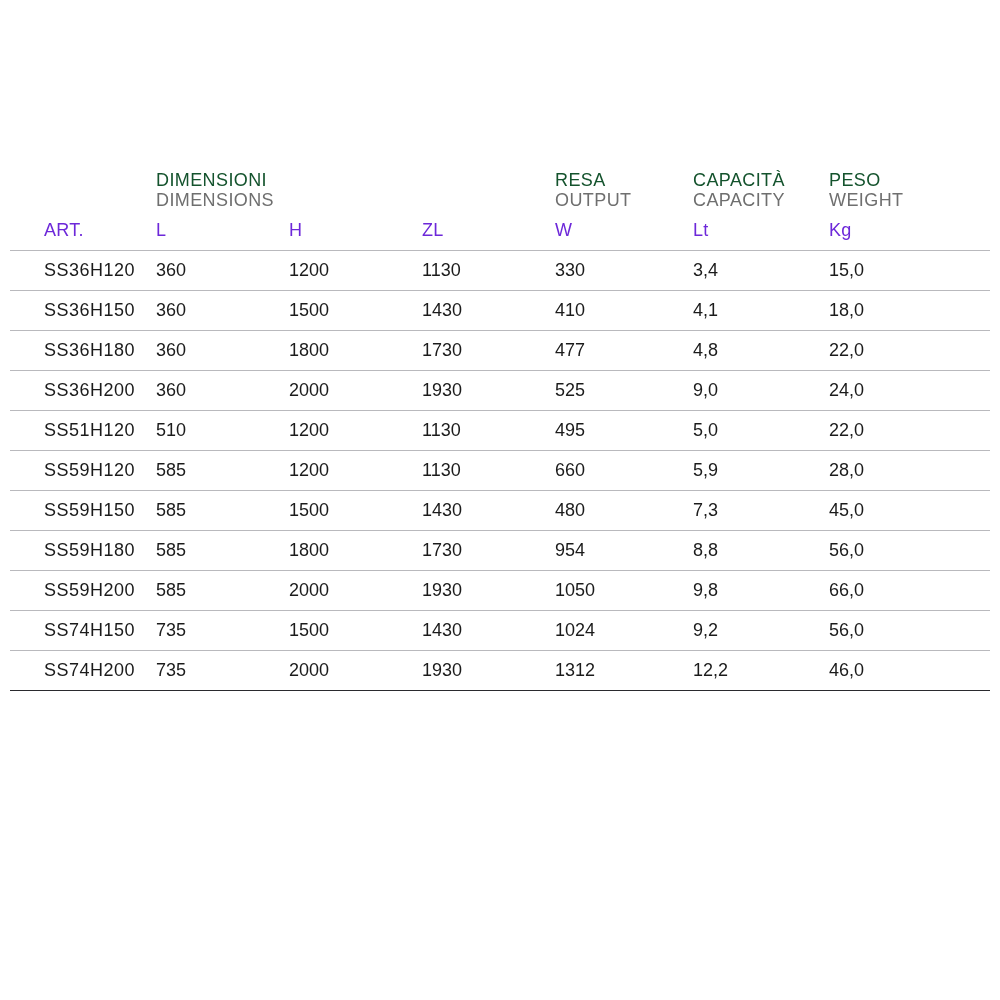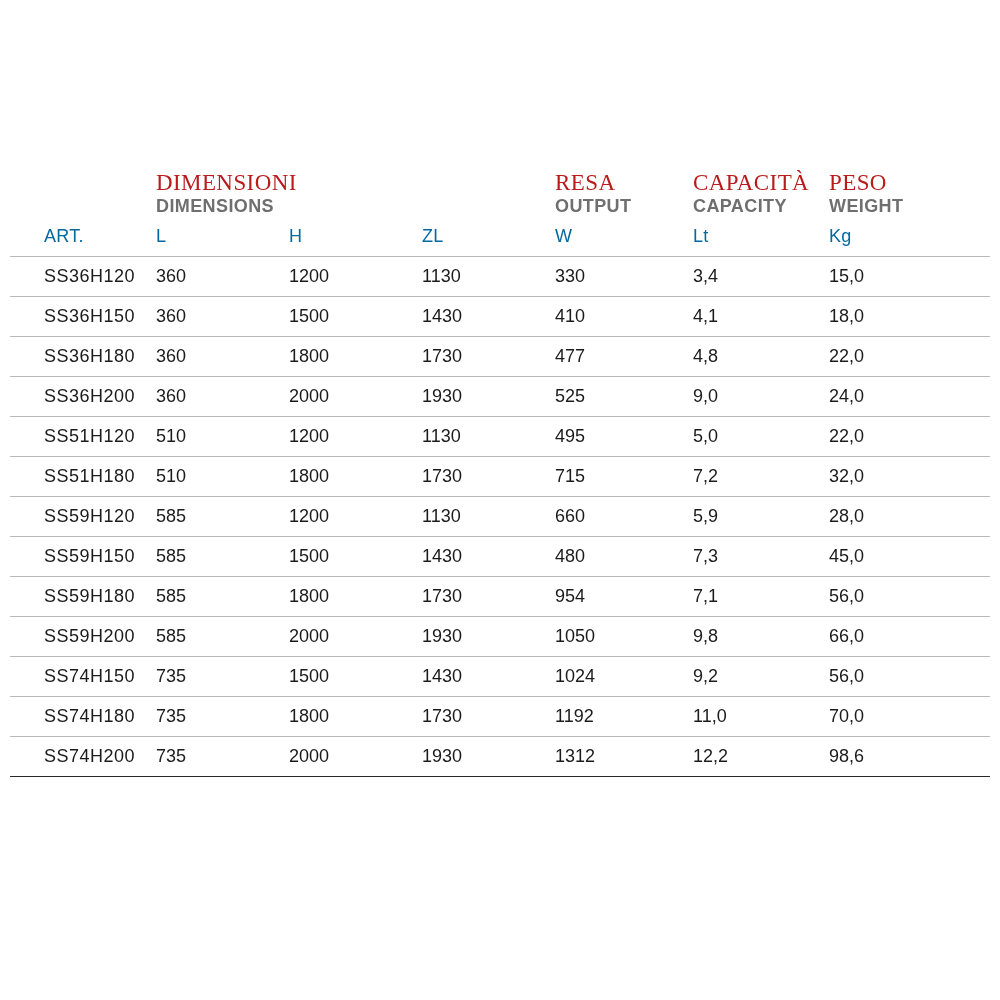--- a/index.html
+++ b/index.html
@@ -46,39 +46,37 @@
   tr.group-row td {
     vertical-align: bottom;
     padding: 0 0 10px 0;
     border: none;
   }
   .grp {
     line-height: 1.12;
     padding-left: 3px;
   }
   .grp .it {
-    font-size: 23px;
+    font-size: 18px;
     letter-spacing: 0.4px;
-    color: #b91c1c;
+    color: #14532d;
     white-space: nowrap;
-    font-family: Liberation Serif, serif;
   }
   .grp .en {
     font-size: 18px;
     letter-spacing: 0.4px;
     color: #6f6f6f;
     white-space: nowrap;
-    font-weight: bold;
   }
 
   
   tr.head-row td {
     font-size: 18px;
     letter-spacing: 0.3px;
-    color: #0369a1;
+    color: #6d28d9;
     padding: 0 0 9px 3px;
     border: none;
     vertical-align: bottom;
   }
   tr.head-row td.art-cell {
     padding-left: 34px;
   }
 
   
   tr.data-row td {
@@ -193,29 +191,20 @@
       <tr class="data-row">
         <td class="art-cell">SS51H120</td>
         <td>510</td>
         <td>1200</td>
         <td>1130</td>
         <td>495</td>
         <td>5,0</td>
         <td>22,0</td>
       </tr>
       <tr class="data-row">
-        <td class="art-cell">SS51H180</td>
-        <td>510</td>
-        <td>1800</td>
-        <td>1730</td>
-        <td>715</td>
-        <td>7,2</td>
-        <td>32,0</td>
-      </tr>
-      <tr class="data-row">
         <td class="art-cell">SS59H120</td>
         <td>585</td>
         <td>1200</td>
         <td>1130</td>
         <td>660</td>
         <td>5,9</td>
         <td>28,0</td>
       </tr>
       <tr class="data-row">
         <td class="art-cell">SS59H150</td>
@@ -225,54 +214,45 @@
         <td>480</td>
         <td>7,3</td>
         <td>45,0</td>
       </tr>
       <tr class="data-row">
         <td class="art-cell">SS59H180</td>
         <td>585</td>
         <td>1800</td>
         <td>1730</td>
         <td>954</td>
-        <td>7,1</td>
+        <td>8,8</td>
         <td>56,0</td>
       </tr>
       <tr class="data-row">
         <td class="art-cell">SS59H200</td>
         <td>585</td>
         <td>2000</td>
         <td>1930</td>
         <td>1050</td>
         <td>9,8</td>
         <td>66,0</td>
       </tr>
       <tr class="data-row">
         <td class="art-cell">SS74H150</td>
         <td>735</td>
         <td>1500</td>
         <td>1430</td>
         <td>1024</td>
         <td>9,2</td>
         <td>56,0</td>
       </tr>
-      <tr class="data-row">
-        <td class="art-cell">SS74H180</td>
-        <td>735</td>
-        <td>1800</td>
-        <td>1730</td>
-        <td>1192</td>
-        <td>11,0</td>
-        <td>70,0</td>
-      </tr>
       <tr class="data-row last">
         <td class="art-cell">SS74H200</td>
         <td>735</td>
         <td>2000</td>
         <td>1930</td>
         <td>1312</td>
         <td>12,2</td>
-        <td>98,6</td>
+        <td>46,0</td>
       </tr>
     </tbody>
   </table>
 </div>
 
 </body></html>

